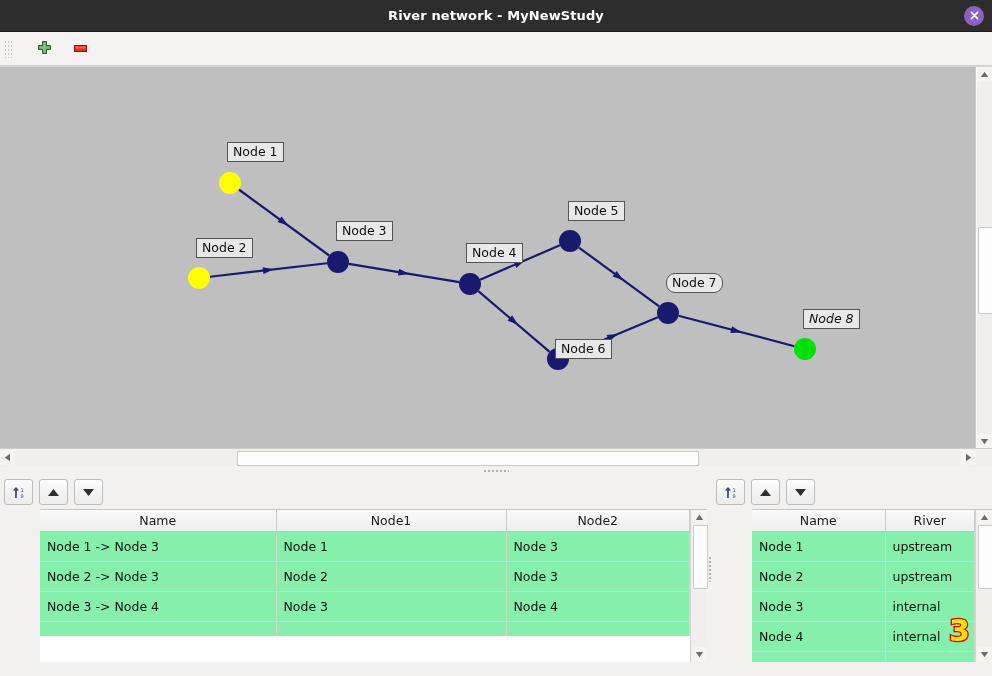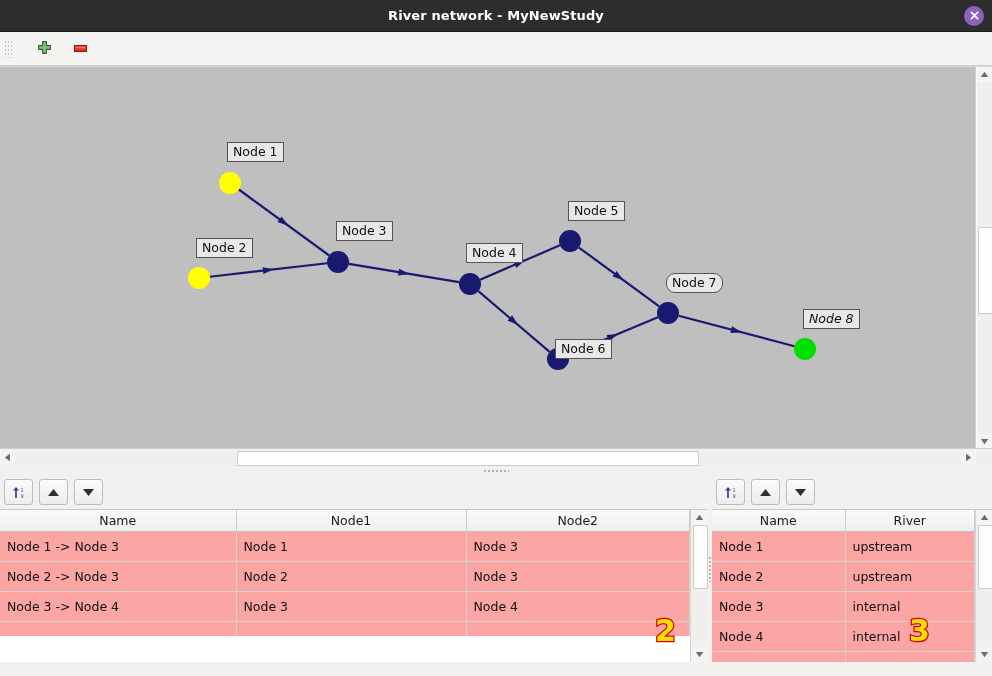--- a/index.html
+++ b/index.html
@@ -205,20 +205,21 @@
     display: flex; align-items: center; justify-content: center;
     cursor: pointer;
   }
 
   .table-wrap {
     flex: 1 1 auto;
     display: flex;
     min-height: 0;
     border-top: 1px solid #c9c7c4;
     background: #ffffff;
+    margin-left: 40px;
   }
   table.grid {
     border-collapse: collapse;
     width: 100%;
     table-layout: fixed;
     background: #ffffff;
   }
   table.grid th {
     background: linear-gradient(#fafafa, #eeeeed);
     border-right: 1px solid #cdcbc8;
@@ -231,21 +232,21 @@
     padding: 0;
   }
   table.grid td {
     border-right: 1px solid #d6d4d1;
     border-bottom: 1px solid #d6d4d1;
     font-size: 12.5px;
     color: #111111;
     height: 29px;
     padding: 0 0 0 7px;
     text-align: left;
-    background: #fca5a5;
+    background: #86efac;
     white-space: nowrap;
     overflow: hidden;
   }
   table.grid tr.filler td { height: 14px; border-bottom: none; }
   .tbl-scroll {
     flex: 1 1 auto;
     overflow: hidden;
     position: relative;
   }
   .tbl-vscroll {

